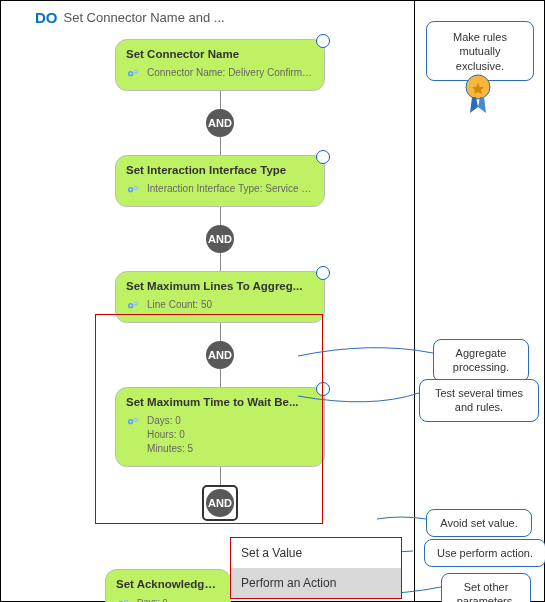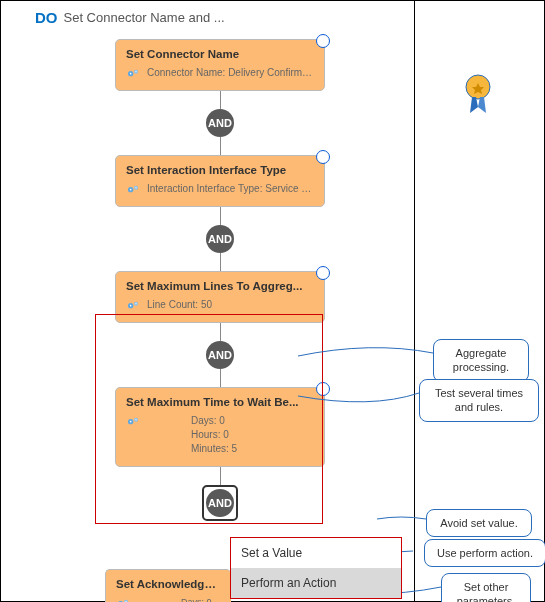--- a/index.html
+++ b/index.html
@@ -7,27 +7,27 @@
   .outer { width: 545px; height: 602px; border: 1px solid #000; position: relative; display: flex; padding-left: 26px; }
   .left { flex: 0 0 388px; border-right: 1px solid #000; padding: 8px; position: relative; }
   .right { flex: 1; position: relative; }
 
   .do-row { display: flex; align-items: center; gap: 6px; }
   .do-label { color: #0572c6; font-weight: bold; font-size: 15px; }
   .do-title { color: #555; font-size: 13px; }
 
   .flow { position: absolute; top: 38px; left: 78px; width: 230px; }
   .card {
-    border: 1px solid #bbb; border-radius: 5px; background: #fdba74;
+    border: 1px solid #bbb; border-radius: 12px; background: #bef264;
     padding: 8px 10px 10px 10px; position: relative; width: 210px;
   }
   .card-title { font-size: 11.5px; color: #333; font-weight: bold; margin-bottom: 6px; white-space: nowrap; overflow: hidden; text-overflow: ellipsis; }
   .card-row { display: flex; align-items: flex-start; gap: 5px; }
   .card-sub { color: #666; font-size: 10px; line-height: 1.4; white-space: nowrap; overflow: hidden; text-overflow: ellipsis; }
-  .card-sub.multi { white-space: normal; margin-left: 44px; }
+  .card-sub.multi { white-space: normal; }
   .ring { position: absolute; top: -6px; right: -6px; width: 14px; height: 14px; border: 1.5px solid #0a5cd7; border-radius: 50%; background: #fff; }
 
   .cog-icon { width: 16px; height: 12px; position: relative; flex-shrink: 0; margin-top: 1px; }
   .cog-icon svg { width: 16px; height: 12px; }
 
   .connector { display: flex; flex-direction: column; align-items: center; }
   .vline { width: 1px; height: 18px; background: #888; }
   .and-node {
     width: 28px; height: 28px; border-radius: 50%; background: #595959;
     color: #fff; font-size: 11px; font-weight: bold; display: flex;
@@ -187,20 +187,21 @@
 
     <div class="menu-pop">
       <div class="menu-item">Set a Value</div>
       <div class="menu-item hover">Perform an Action</div>
     </div>
 
   </div>
 
   <div class="right"></div>
 
+  <div class="callout c-top">Make rules mutually exclusive.</div>
   <div class="ribbon">
     <svg viewBox="0 0 36 44">
       <circle cx="18" cy="14" r="12" fill="#f6b73c" stroke="#2a6dbb" stroke-width="1"></circle>
       <polygon points="18,10 20,14 24,14 21,17 22,21 18,19 14,21 15,17 12,14 16,14" fill="#d08b00"></polygon>
       <polygon points="12,24 10,40 18,34 16,24" fill="#2a6dbb"></polygon>
       <polygon points="24,24 26,40 18,34 20,24" fill="#4a88cf"></polygon>
     </svg>
   </div>
 
   <div class="callout c-agg">Aggregate processing.</div>

